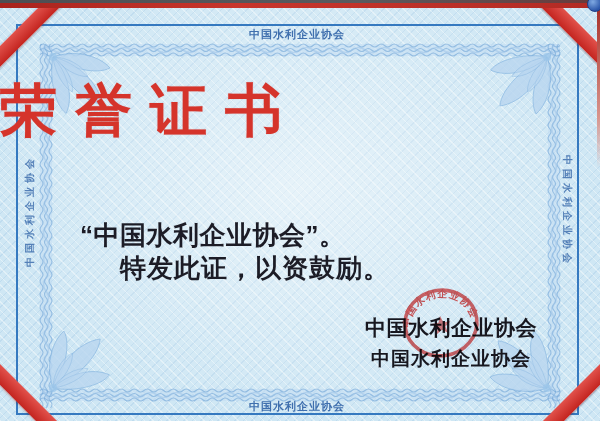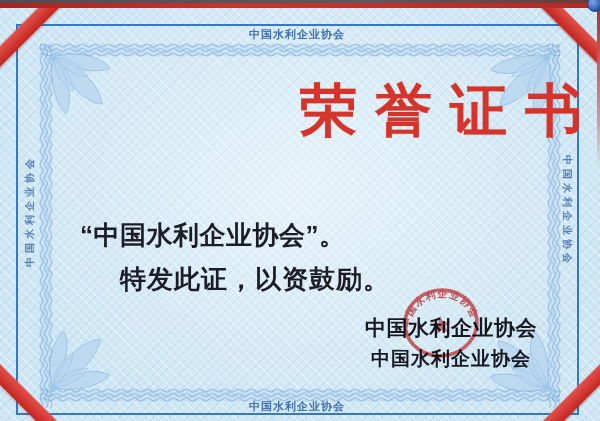--- a/index.html
+++ b/index.html
@@ -31,33 +31,33 @@
   .ribbon.tr{left:507px;top:21px;transform:rotate(45deg);}
   .ribbon.bl{left:-39px;top:394px;transform:rotate(45deg);}
   .ribbon.br{left:508px;top:393px;transform:rotate(-45deg);}
   
   .edge-label{color:#3f6fae;font-size:11px;font-weight:bold;letter-spacing:1px;z-index:4;}
   .label-top{top:27px;left:16px;width:562px;text-align:center;}
   .label-bottom{top:399px;left:16px;width:562px;text-align:center;}
   .label-left{left:-41px;top:204px;width:142px;text-align:center;transform:rotate(-90deg);font-size:10px;letter-spacing:4px;opacity:.85;}
   .label-right{left:496px;top:204px;width:142px;text-align:center;transform:rotate(90deg);font-size:10px;letter-spacing:4px;opacity:.85;}
   
-  .title{top:78px;left:0;width:100%;text-align:right;z-index:6;
+  .title{top:78px;left:0;width:100%;text-align:left;z-index:6;
     color:#d5342b;font-family:"Liberation Serif", serif;font-weight:bold;
-    font-size:57px;line-height:1.15;letter-spacing:18px;padding-left:18px;box-sizing:border-box;
+    font-size:57px;line-height:1.15;letter-spacing:18px;box-sizing:border-box;
     text-shadow:0 0 1px rgba(213,52,43,.4);}
   .body-text{color:#1c1c26;font-weight:bold;z-index:6;}
   .line1{top:183px;left:116px;display:flex;align-items:baseline;}
   .recipient{display:inline-block;width:124px;text-align:center;
     font-family:"Liberation Serif", serif;font-style:italic;font-weight:bold;
     font-size:25px;letter-spacing:6px;color:#17171f;
     border-bottom:2px solid #1c1c26;padding-bottom:3px;}
   .line1-suffix{font-size:25px;margin-left:9px;letter-spacing:.5px;}
   .line2{top:218px;left:80px;font-size:26px;letter-spacing:.5px;}
-  .line3{top:262px;left:120px;font-size:26px;letter-spacing:1px;}
+  .line3{top:251px;left:120px;font-size:26px;letter-spacing:1px;}
   .issuer-block{top:314px;left:353px;width:196px;text-align:center;z-index:6;color:#17171f;font-weight:bold;}
   .issuer-name{font-size:21px;letter-spacing:.5px;}
   .issue-date{font-size:19px;margin-top:4px;letter-spacing:1px;}
   
   .seal{left:401px;top:287px;width:80px;height:72px;z-index:7;
     transform:rotate(-8deg);opacity:.88;mix-blend-mode:multiply;}
 </style>
 </head>
 <body>
 

